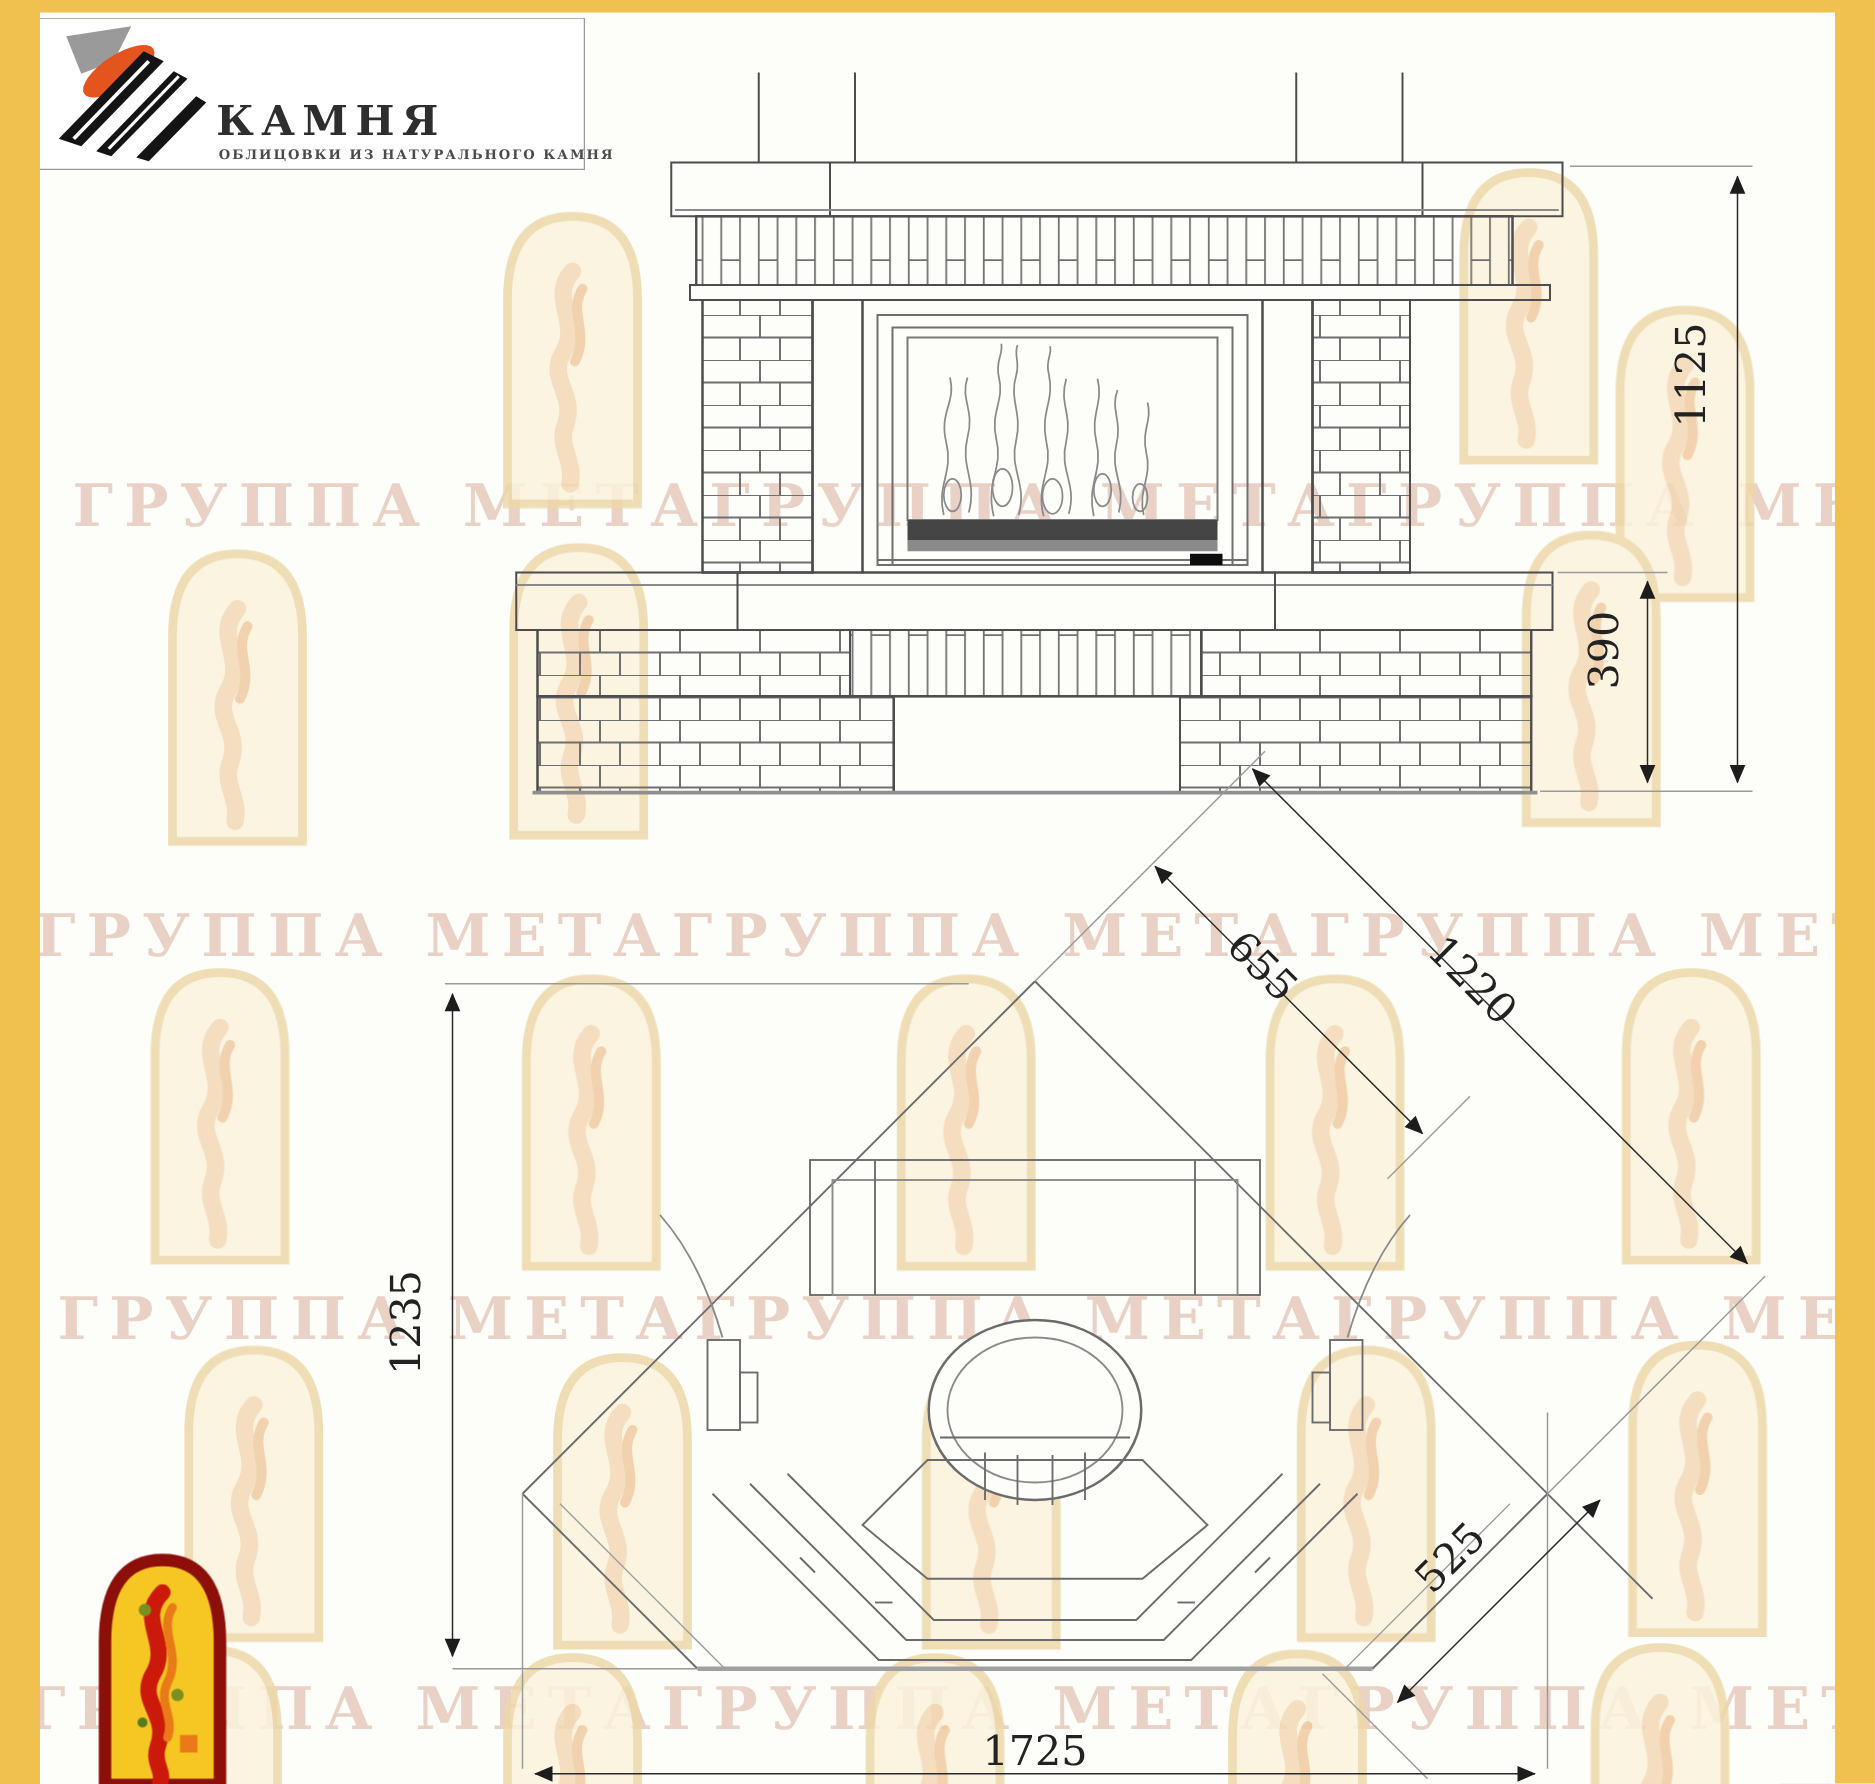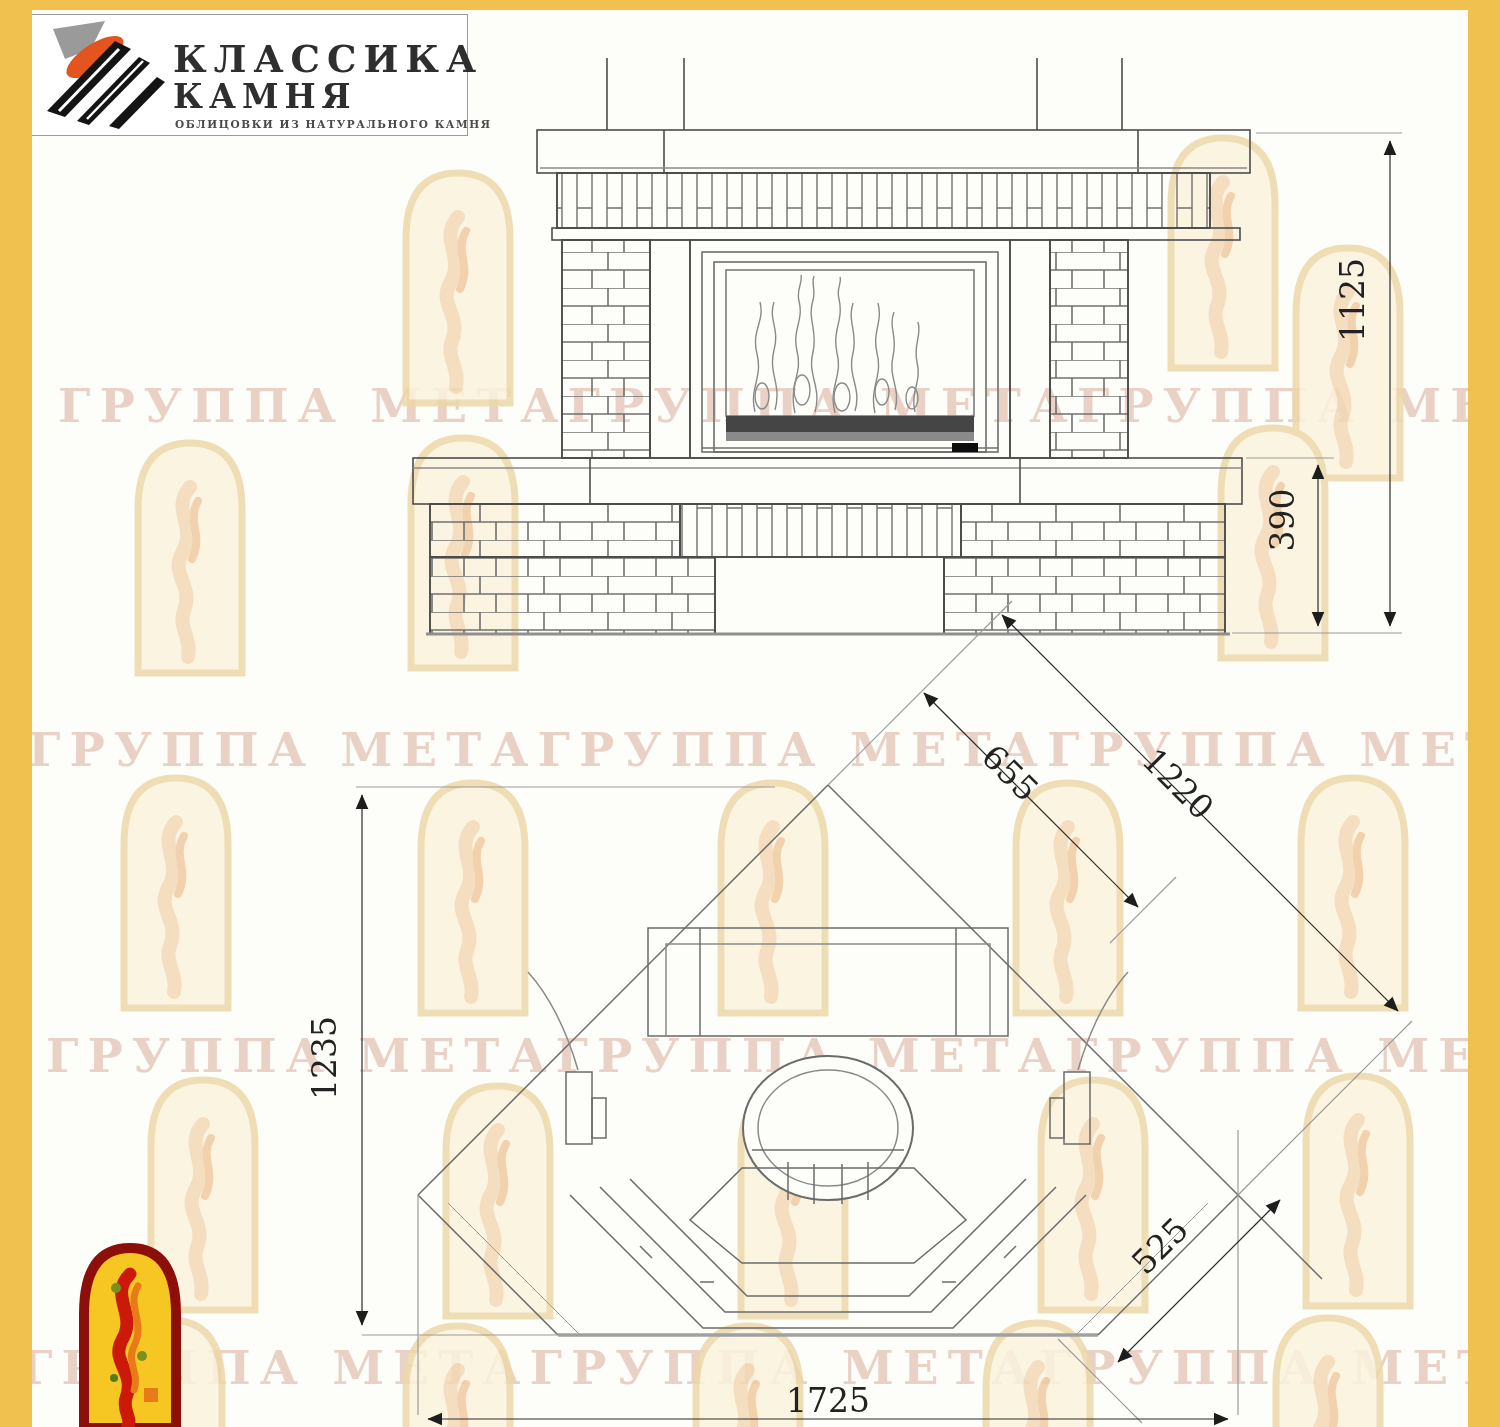--- a/index.html
+++ b/index.html
@@ -248,21 +248,20 @@
   <div class="logo-box">
     <svg class="logo-glyph" width="130" height="112" viewBox="0 0 130 112">
       <polygon points="14,10 66,2 52,30 26,40" fill="#9a9a9a"></polygon>
       <ellipse cx="56" cy="38" rx="33" ry="13" transform="rotate(-33 56 38)" fill="#E3541E"></ellipse>
       <path d="M8,92 L76,22 L92,30 L26,98 Z" fill="#141414"></path>
       <path d="M38,102 L100,38 L111,44 L50,106 Z" fill="#141414"></path>
       <path d="M70,107 L118,58 L126,63 L80,110 Z" fill="#141414"></path>
       <path d="M20,92 L80,30" stroke="#fff" stroke-width="3" fill="none"></path>
       <path d="M48,100 L104,42" stroke="#fff" stroke-width="2.5" fill="none"></path>
     </svg>
-    <div class="logo-line1">КЛАССИКА</div>
     <div class="logo-line2">КАМНЯ</div>
     <div class="logo-tagline">ОБЛИЦОВКИ ИЗ НАТУРАЛЬНОГО КАМНЯ</div>
   </div>
 
 
   <svg class="meta-arch" width="104" height="190" viewBox="0 0 104 190">
     <path d="M6,190 L6,76 Q6,10 52,10 Q98,10 98,76 L98,190 Z" fill="#F6C623" stroke="#8D0F0A" stroke-width="10"></path>
     <path d="M52,36 C30,58 60,76 44,102 C32,124 58,134 48,160 C44,172 54,180 50,188" fill="none" stroke="#CC1A0A" stroke-width="13" stroke-linecap="round"></path>
     <path d="M60,48 C48,68 68,84 56,108 C48,124 62,136 56,152" fill="none" stroke="#E87B17" stroke-width="7" stroke-linecap="round"></path>
     <circle cx="38" cy="50" r="5" fill="#7A8F1F"></circle>

